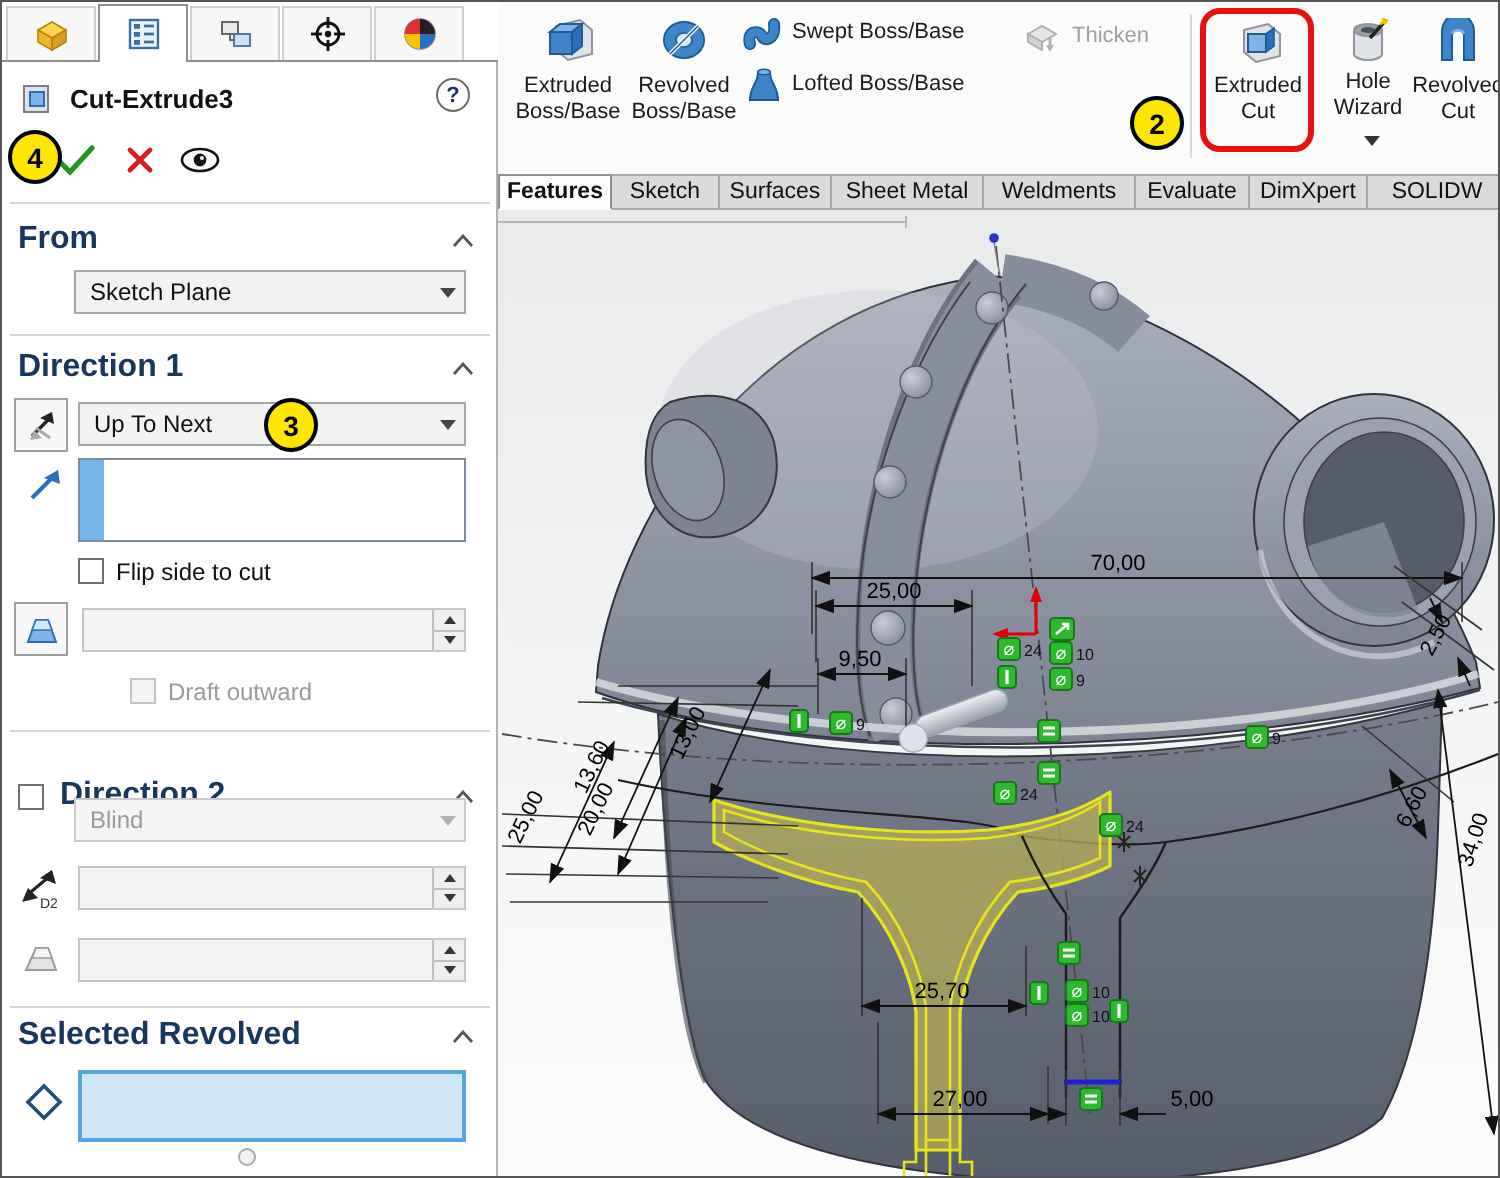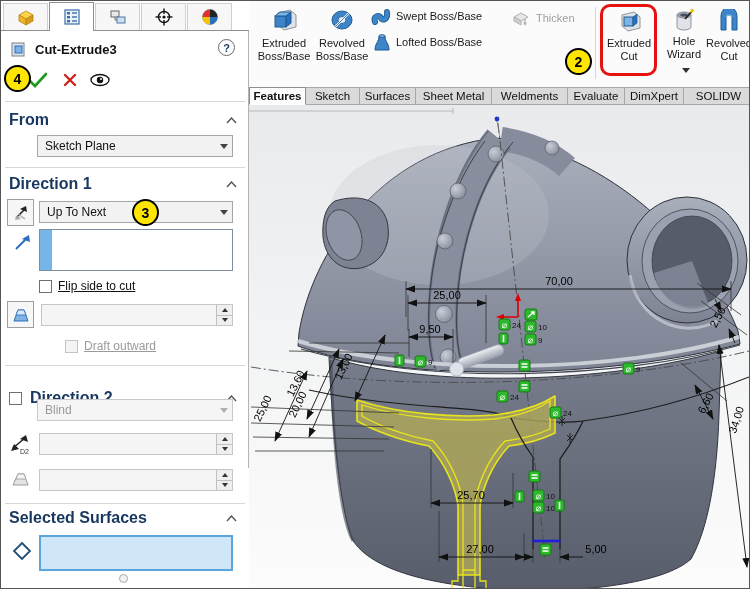--- a/index.html
+++ b/index.html
@@ -1,20 +1,20 @@
 <!DOCTYPE html>
 <html><head>
 <meta charset="utf-8">
 <style>
   html,body{margin:0;padding:0;background:#fff;}
   *{box-sizing:border-box;}
   .app{position:relative;width:750px;height:589px;background:#fff;overflow:hidden;
        font-family:"Liberation Sans",sans-serif;border:1px solid #555;}
   
-  .pm{position:absolute;left:0;top:0;width:248px;height:467px;background:#fff;border-right:1px solid #b3b3b3;}
+  .pm{position:absolute;left:0;top:0;width:248px;height:589px;background:#fff;border-right:1px solid #b3b3b3;}
   .pm-tabs{position:absolute;left:0;top:0;width:248px;height:30px;display:flex;align-items:flex-end;border-bottom:1px solid #8f8f8f;background:#fff;padding-left:2px;}
   .pm-tab{width:45px;height:27px;display:flex;align-items:center;justify-content:center;border:1px solid #cfcfcf;border-bottom:none;background:#f7f7f7;margin-right:1px;}
   .pm-tab.active{background:#fff;border-color:#8f8f8f;height:29px;margin-bottom:-1px;}
   .pm-title{position:absolute;left:0;top:36px;width:248px;height:24px;display:flex;align-items:center;}
   .pm-title .ttl{font-size:13px;font-weight:bold;color:#111;margin-left:8px;}
   .help-circle{position:absolute;right:14px;top:2px;width:17px;height:17px;border:1.5px solid #6b6b6b;border-radius:50%;
       display:flex;align-items:center;justify-content:center;font-size:11px;font-weight:bold;color:#17375e;}
   .pm-actions{position:absolute;left:0;top:64px;width:248px;height:30px;}
   .pm-actions .abtn{position:absolute;top:2px;width:26px;height:26px;display:flex;align-items:center;justify-content:center;}
   .divider{position:absolute;left:4px;width:240px;border-top:1px solid #d6d6d6;}
@@ -22,21 +22,21 @@
   .sec-title{font-size:16px;font-weight:bold;color:#17375e;}
   .chev{margin-left:auto;margin-right:4px;}
   .select{position:absolute;height:22px;background:#f2f2f2;border:1px solid #a6a6a6;display:flex;align-items:center;font-size:12px;color:#111;padding-left:7px;}
   .select .dd{margin-left:auto;width:17px;height:100%;display:flex;align-items:center;justify-content:center;}
   .dd-tri{width:0;height:0;border-left:4px solid transparent;border-right:4px solid transparent;border-top:5px solid #444;}
   .select.disabled{border-color:#c9c9c9;background:#f5f5f5;color:#9a9a9a;}
   .select.disabled .dd-tri{border-top-color:#b0b0b0;}
   .icon-btn{position:absolute;width:27px;height:27px;border:1px solid #9f9f9f;background:#f7f7f7;display:flex;align-items:center;justify-content:center;}
   .listbox{position:absolute;left:38px;width:194px;background:#fff;border:1px solid #7d8da0;}
   .listbox .strip{position:absolute;left:0;top:0;bottom:0;width:12px;background:#76b5e8;}
-  .cb-row{position:absolute;display:flex;align-items:flex-end;font-size:12px;color:#111;text-decoration:underline;}
+  .cb-row{position:absolute;display:flex;align-items:flex-start;font-size:12px;color:#111;}
   .cb{width:13px;height:13px;border:1px solid #707070;background:#fff;margin-right:6px;flex:0 0 auto;}
   .cb.disabled{border-color:#c4c4c4;background:#f4f4f4;}
   .cb-row.disabled{color:#9a9a9a;}
   .spinfield{position:absolute;height:22px;background:#f5f5f5;border:1px solid #c6c6c6;}
   .spin{position:absolute;right:0;top:0;bottom:0;width:16px;border-left:1px solid #c0c0c0;display:flex;flex-direction:column;}
   .spin div{flex:1;display:flex;align-items:center;justify-content:center;background:#efefef;}
   .spin div:first-child{border-bottom:1px solid #c0c0c0;}
   .tri-up{width:0;height:0;border-left:3.5px solid transparent;border-right:3.5px solid transparent;border-bottom:4.5px solid #333;}
   .tri-dn{width:0;height:0;border-left:3.5px solid transparent;border-right:3.5px solid transparent;border-top:4.5px solid #333;}
   .contour-box{position:absolute;left:38px;top:534px;width:194px;height:36px;background:#cfe7f9;border:2px solid #5aa5dc;}
@@ -257,21 +257,21 @@
           </div>
           <div>
             <span class="tri-dn"></span>
           </div>
         </div>
     </div>
 
     <div class="divider" style="top:502px"></div>
 
     <div class="sec-head" style="top:508px">
-      <span class="sec-title">Selected Surfaces</span>
+      <span class="sec-title">Selected Revolved</span>
       <svg class="chev" width="11" height="7">
           <polyline points="1,6 5.5,1 10,6" fill="none" stroke="#555" stroke-width="1.4"></polyline>
         </svg>
     </div>
     <svg width="20" height="20" style="position:absolute;left:11px;top:540px">
       <polygon points="10,2 18,10 10,18 2,10" fill="#fff" stroke="#1f4e79" stroke-width="1.8"></polygon>
     </svg>
     <div class="contour-box"></div>
     <div class="pm-handle"></div>
   </div>

